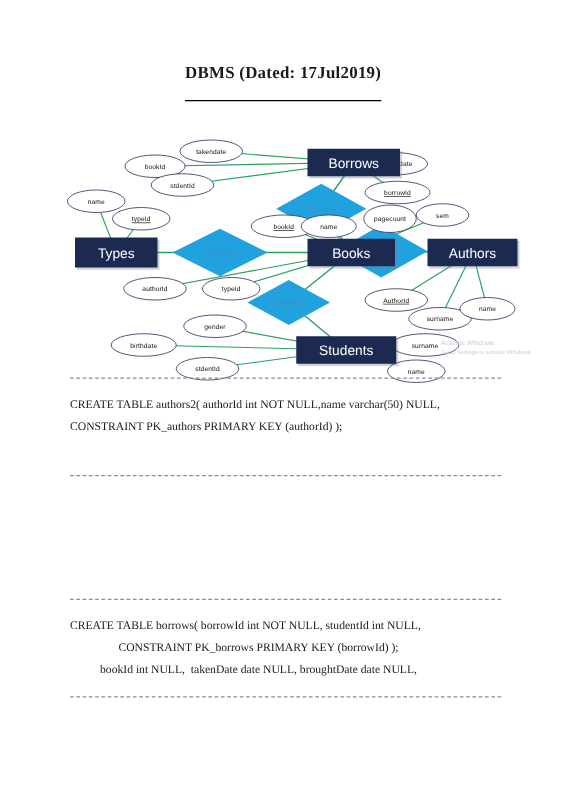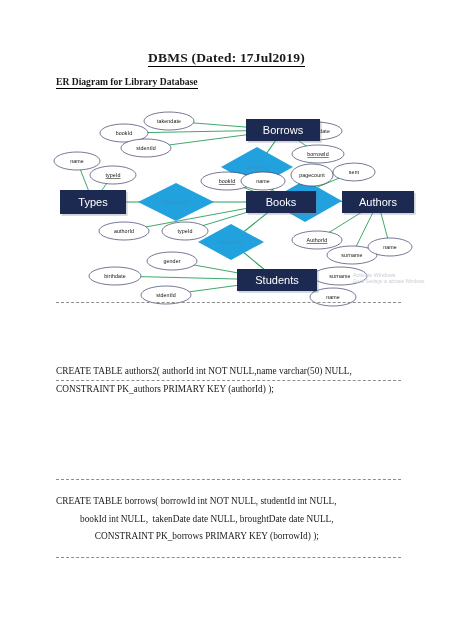--- a/index.html
+++ b/index.html
@@ -29,21 +29,21 @@
     left: 0;
     top: 50px;
     width: 453px;
     text-align: center;
     font-size: 13.5px;
     font-weight: bold;
     letter-spacing: 0.2px;
   }
   .doc-title span {
     border-bottom: 1.4px solid #000;
-    padding-bottom: 1px;
+    padding-bottom: 15px;
   }
   .section-title {
     position: absolute;
     left: 56px;
     top: 76px;
     font-size: 9.6px;
     font-weight: bold;
   }
   .section-title span {
     border-bottom: 1.1px solid #000;
@@ -92,23 +92,20 @@
 </style>
 </head>
 <body>
 
 <div class="page">
 
   <div class="doc-title">
     <span>DBMS (Dated: 17Jul2019)</span>
   </div>
 
-  <div class="section-title">
-    <span>ER Diagram for Library Database</span>
-  </div>
 
   <div class="er-wrap">
     <svg class="er-svg" id="er-svg" width="380" height="200" viewBox="0 0 380 200">
       <g id="er-connectors">
           <line x1="119" y1="12" x2="233" y2="21" stroke="#28a05a" stroke-width="0.9"></line>
           <line x1="74" y1="24" x2="233" y2="21" stroke="#28a05a" stroke-width="0.9"></line>
           <line x1="96" y1="39" x2="233" y2="21" stroke="#28a05a" stroke-width="0.9"></line>
           <line x1="265" y1="22" x2="233" y2="21" stroke="#28a05a" stroke-width="0.9"></line>
           <line x1="268" y1="45" x2="233" y2="21" stroke="#28a05a" stroke-width="0.9"></line>
           <line x1="27" y1="52" x2="43" y2="93" stroke="#28a05a" stroke-width="0.9"></line>
@@ -271,21 +268,21 @@
     </svg>
 
     <div class="watermark">
       <div class="wm1">Activate Windows</div>
       <div class="wm2">Go to Settings to activate Windows.</div>
     </div>
   </div>
 
   <div id="sql-section">
       <div class="rule" style="top: 302px;"></div>
-      <div class="sql" style="top: 316px; margin-top: 47px;"><div>CREATE TABLE authors2( authorId int NOT NULL,name varchar(50) NULL,</div><div>CONSTRAINT PK_authors PRIMARY KEY (authorId) );</div></div>
+      <div class="sql" style="top: 316px;"><div>CREATE TABLE authors2( authorId int NOT NULL,name varchar(50) NULL,</div><div>CONSTRAINT PK_authors PRIMARY KEY (authorId) );</div></div>
       <div class="rule" style="top: 379.5px;"></div>
       <div class="sql" style="top: 415.5px;"></div>
       <div class="rule" style="top: 479px;"></div>
-      <div class="sql" style="top: 493px; text-align: center;"><div>CREATE TABLE borrows( borrowId int NOT NULL, studentId int NULL,</div><div class="indent">bookId int NULL,  takenDate date NULL, broughtDate date NULL,</div><div class="indent">CONSTRAINT PK_borrows PRIMARY KEY (borrowId) );</div></div>
+      <div class="sql" style="top: 493px; text-align: center;"><div>CREATE TABLE borrows( borrowId int NOT NULL, studentId int NULL,</div><div class="indent">CONSTRAINT PK_borrows PRIMARY KEY (borrowId) );</div><div class="indent">bookId int NULL,  takenDate date NULL, broughtDate date NULL,</div></div>
       <div class="rule" style="top: 556.5px;"></div>
     </div>
 
 </div>
 
 </body></html>

